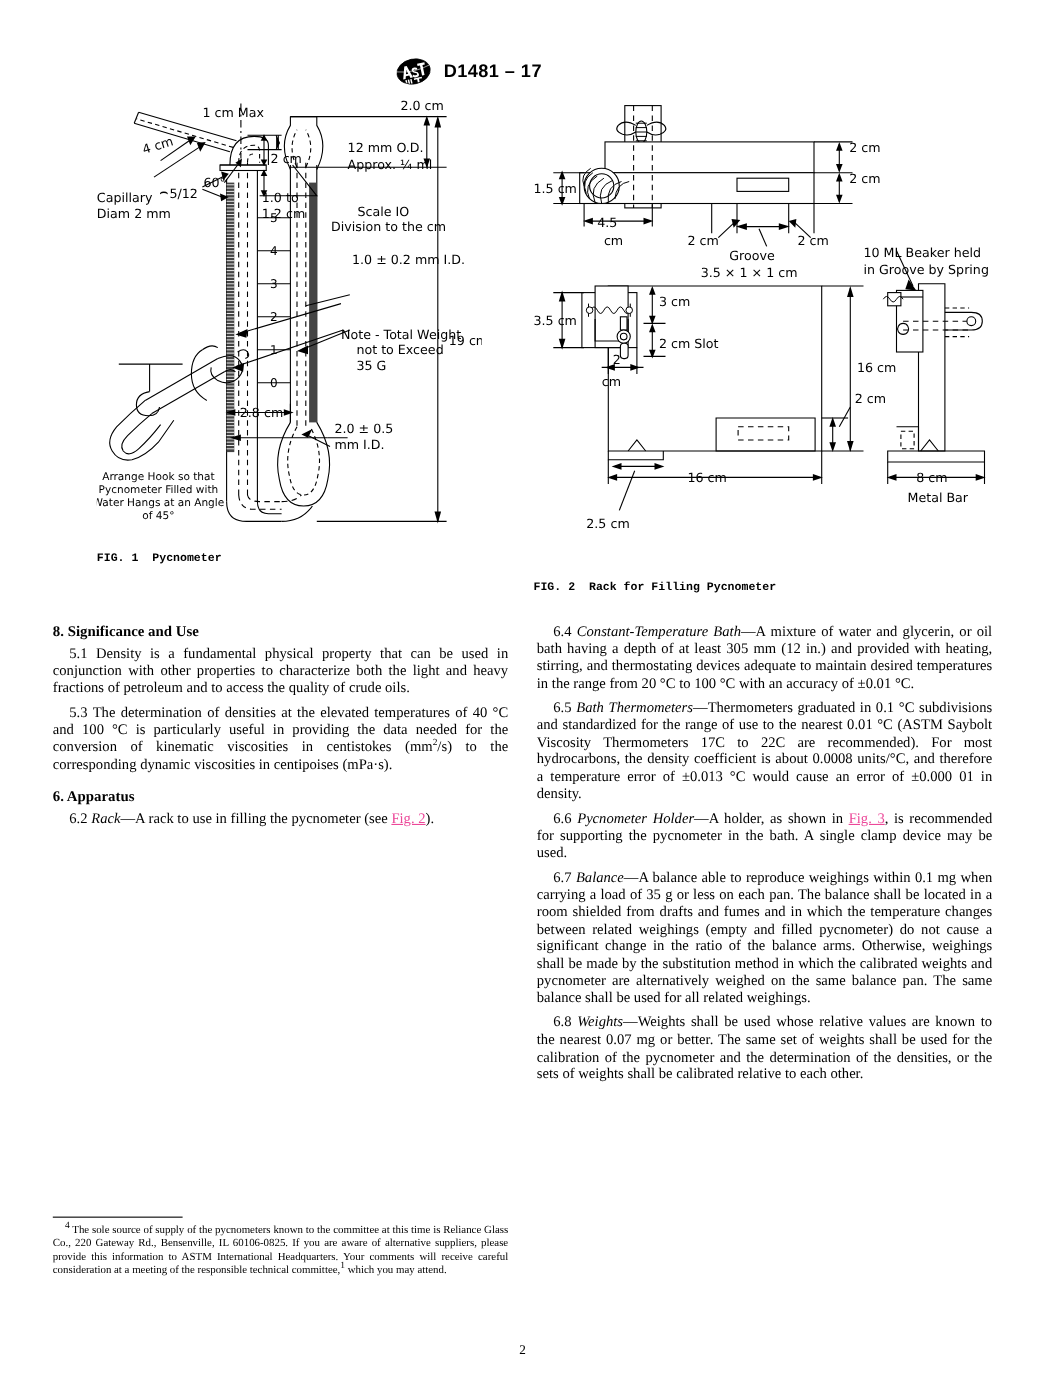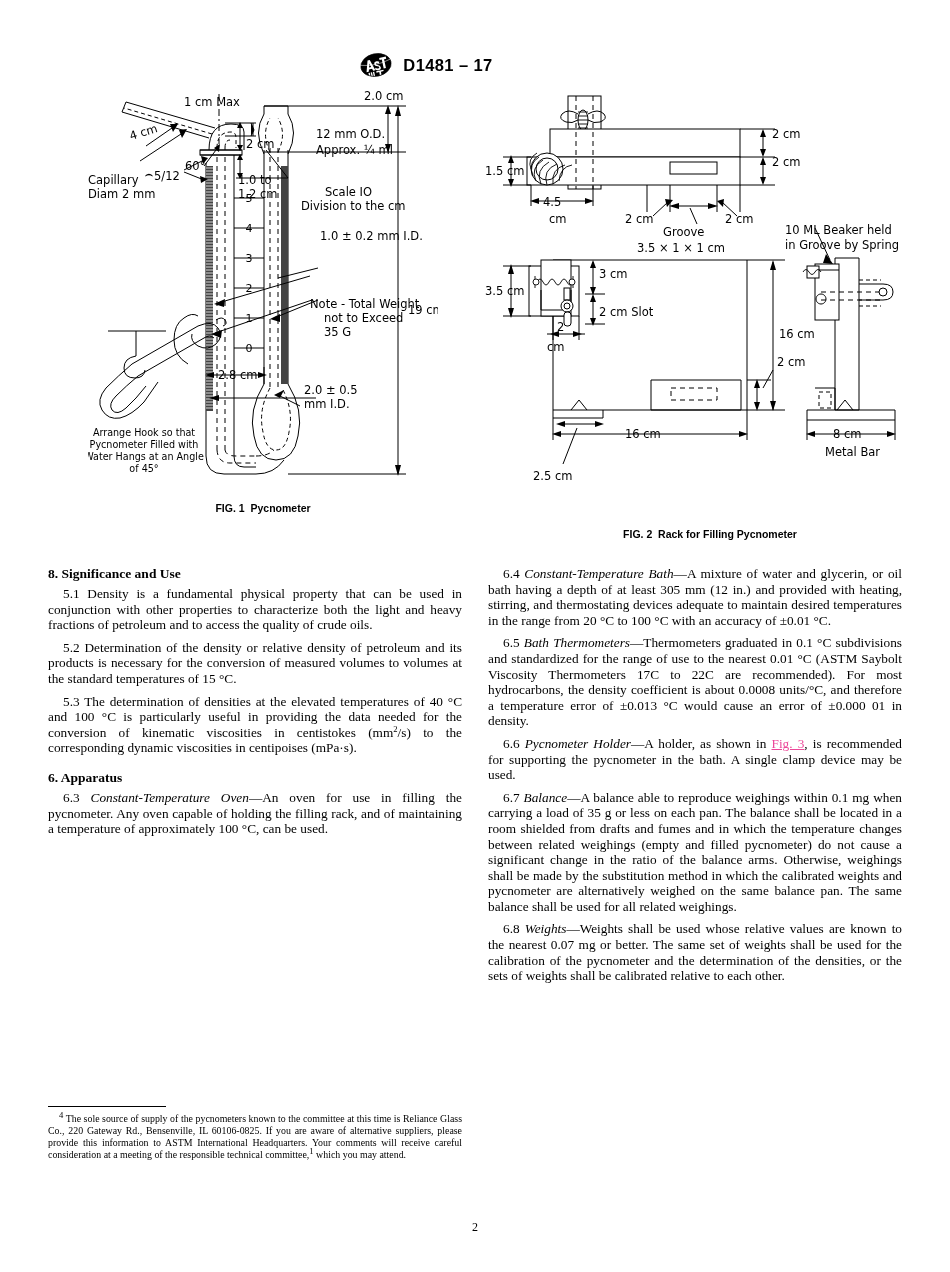--- a/index.html
+++ b/index.html
@@ -22,22 +22,22 @@
   .std-id{
     font-family:"Liberation Sans", sans-serif;
     font-weight:bold;font-size:16.5px;letter-spacing:.4px;
   }
 
   
   .fig-area{position:absolute;top:88px;left:0;width:869px;height:460px;}
   .fig1-wrap{position:absolute;left:88px;top:0;width:350px;height:420px;}
   .fig2-wrap{position:absolute;left:485px;top:0;width:450px;height:440px;}
   .fig-caption{
-    font-family:Liberation Sans, sans-serif;
-    font-weight:bold;font-size:10.5px;text-align:center;
+    font-family:Liberation Mono, monospace;
+    font-weight:bold;font-size:10.5px;text-align:left;
     position:absolute;width:100%;
   }
   #fig1-caption{left:0;top:414px;}
   #fig2-caption{left:0;top:440px;}
   svg text{font-family:"DejaVu Sans", sans-serif;}
 
   
   .columns{
     position:absolute;top:566px;left:48px;
     width:854px;height:650px;
@@ -661,28 +661,27 @@
         <span>Rack for Filling Pycnometer</span>
       </div>
     </div>
   </div>
 
   <div class="columns">
 
     <div class="col col-left">
       <h2 class="sec">8.  Significance and Use</h2>
       <p class="para">5.1  Density is a fundamental physical property that can be used in conjunction with other properties to characterize both the light and heavy fractions of petroleum and to access the quality of crude oils.</p>
-      <p class="para">5.2 Determination of the density or relative density of petroleum and its products is necessary for the conversion of measured volumes to volumes at the standard temperatures of 15 °C.</p>
       <p class="para"><span>5.3  The determination of densities at the elevated temperatures of 40 °C and 100 °C is particularly useful in providing the data needed for the conversion of kinematic viscosities in centistokes (mm</span><sup>2</sup><span>/s) to the corresponding dynamic viscosities in centipoises (mPa·s).</span></p>
 
       <h2 class="sec spaced">6.  Apparatus</h2>
 
 
-
-      <p class="para last"><span>6.3  </span><span class="it">Constant-Temperature Oven</span><span>—An oven for use in filling the pycnometer. Any oven capable of holding the filling rack, and of maintaining a temperature of approximately 100 °C, can be used.</span></p>
+      <p class="para"><span>6.2  </span><span class="it">Rack</span><span>—A rack to use in filling the pycnometer (see </span><a class="xref" href="#">Fig. 2</a><span>).</span></p>
+
     </div>
 
     <div class="col col-right">
       <p class="para"><span>6.4  </span><span class="it">Constant-Temperature Bath</span><span>—A mixture of water and glycerin, or oil bath having a depth of at least 305 mm (12 in.) and provided with heating, stirring, and thermostating devices adequate to maintain desired temperatures in the range from 20 °C to 100 °C with an accuracy of ±0.01 °C.</span></p>
 
       <p class="para"><span>6.5  </span><span class="it">Bath Thermometers</span><span>—Thermometers graduated in 0.1 °C subdivisions and standardized for the range of use to the nearest 0.01 °C (ASTM Saybolt Viscosity Thermometers 17C to 22C are recommended). For most hydrocarbons, the density coefficient is about 0.0008 units/°C, and therefore a temperature error of ±0.013 °C would cause an error of ±0.000 01 in density.</span></p>
 
       <p class="para"><span>6.6  </span><span class="it">Pycnometer Holder</span><span>—A holder, as shown in </span><a class="xref" href="#">Fig. 3</a><span>, is recommended for supporting the pycnometer in the bath. A single clamp device may be used.</span></p>
 
       <p class="para"><span>6.7  </span><span class="it">Balance</span><span>—A balance able to reproduce weighings within 0.1 mg when carrying a load of 35 g or less on each pan. The balance shall be located in a room shielded from drafts and fumes and in which the temperature changes between related weighings (empty and filled pycnometer) do not cause a significant change in the ratio of the balance arms. Otherwise, weighings shall be made by the substitution method in which the calibrated weights and pycnometer are alternatively weighed on the same balance pan. The same balance shall be used for all related weighings.</span></p>

